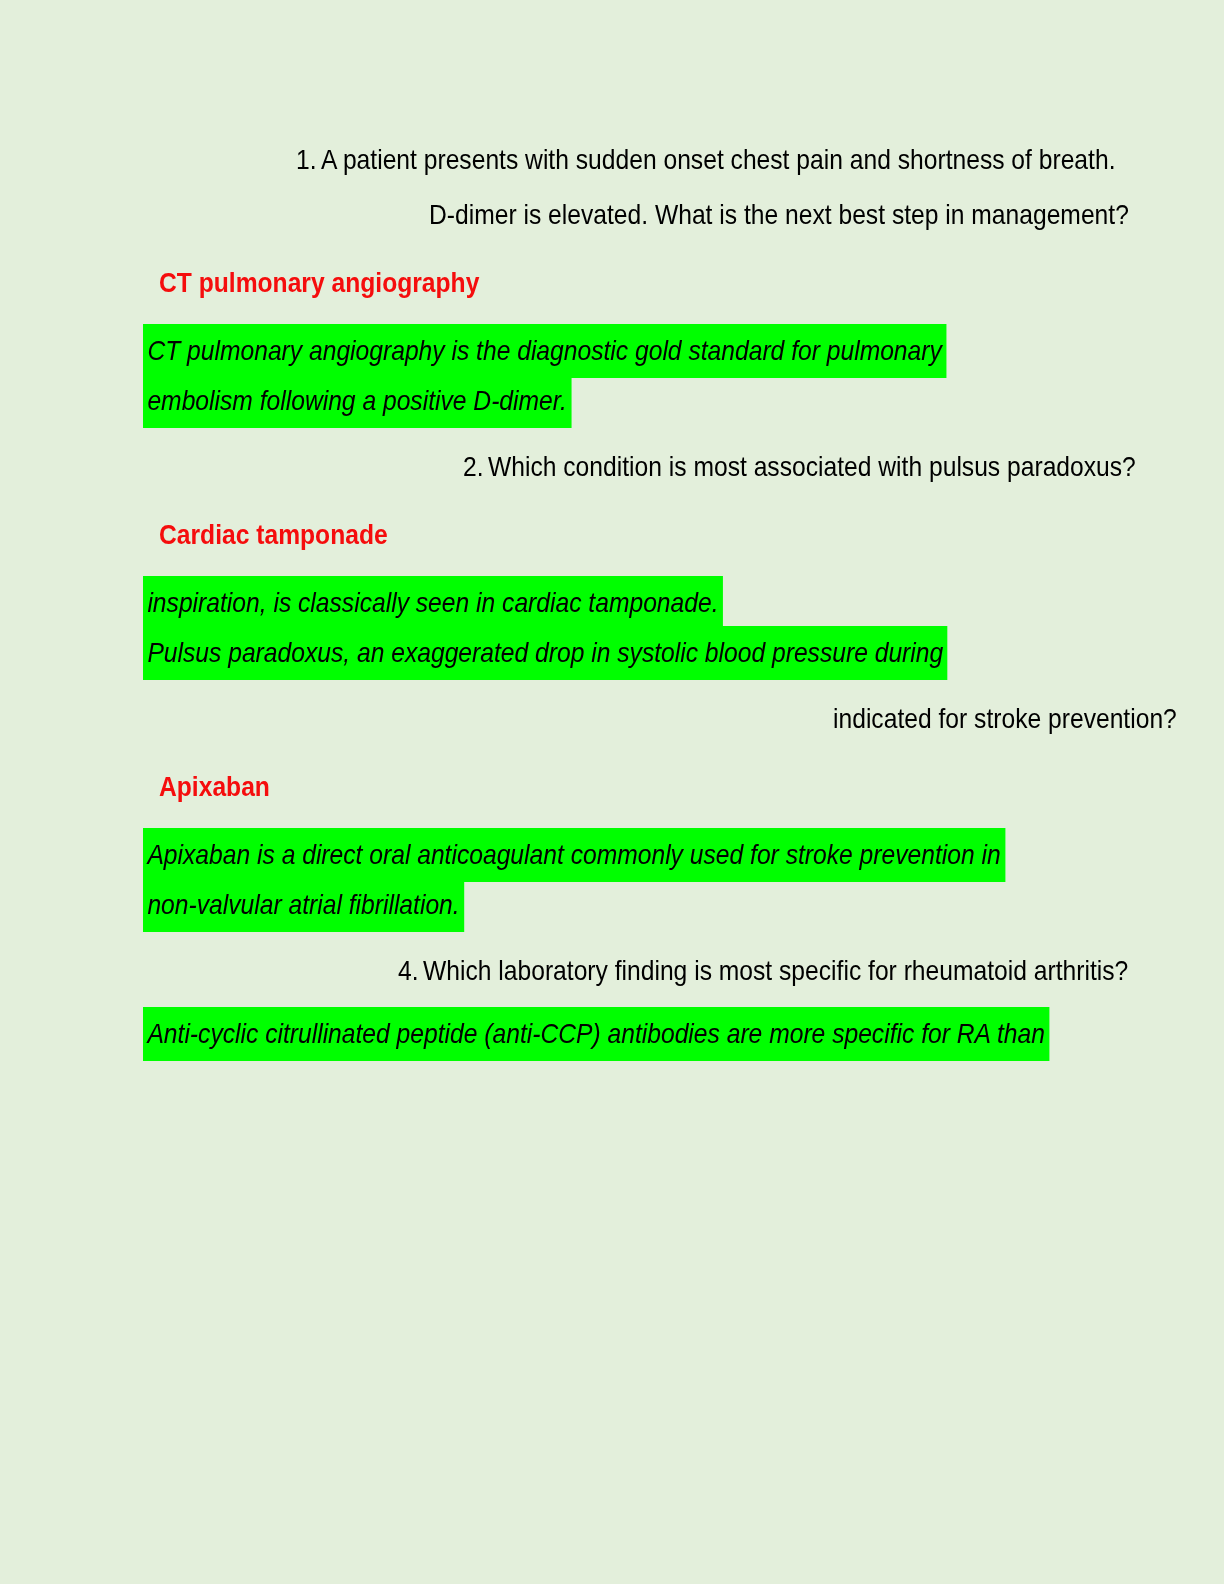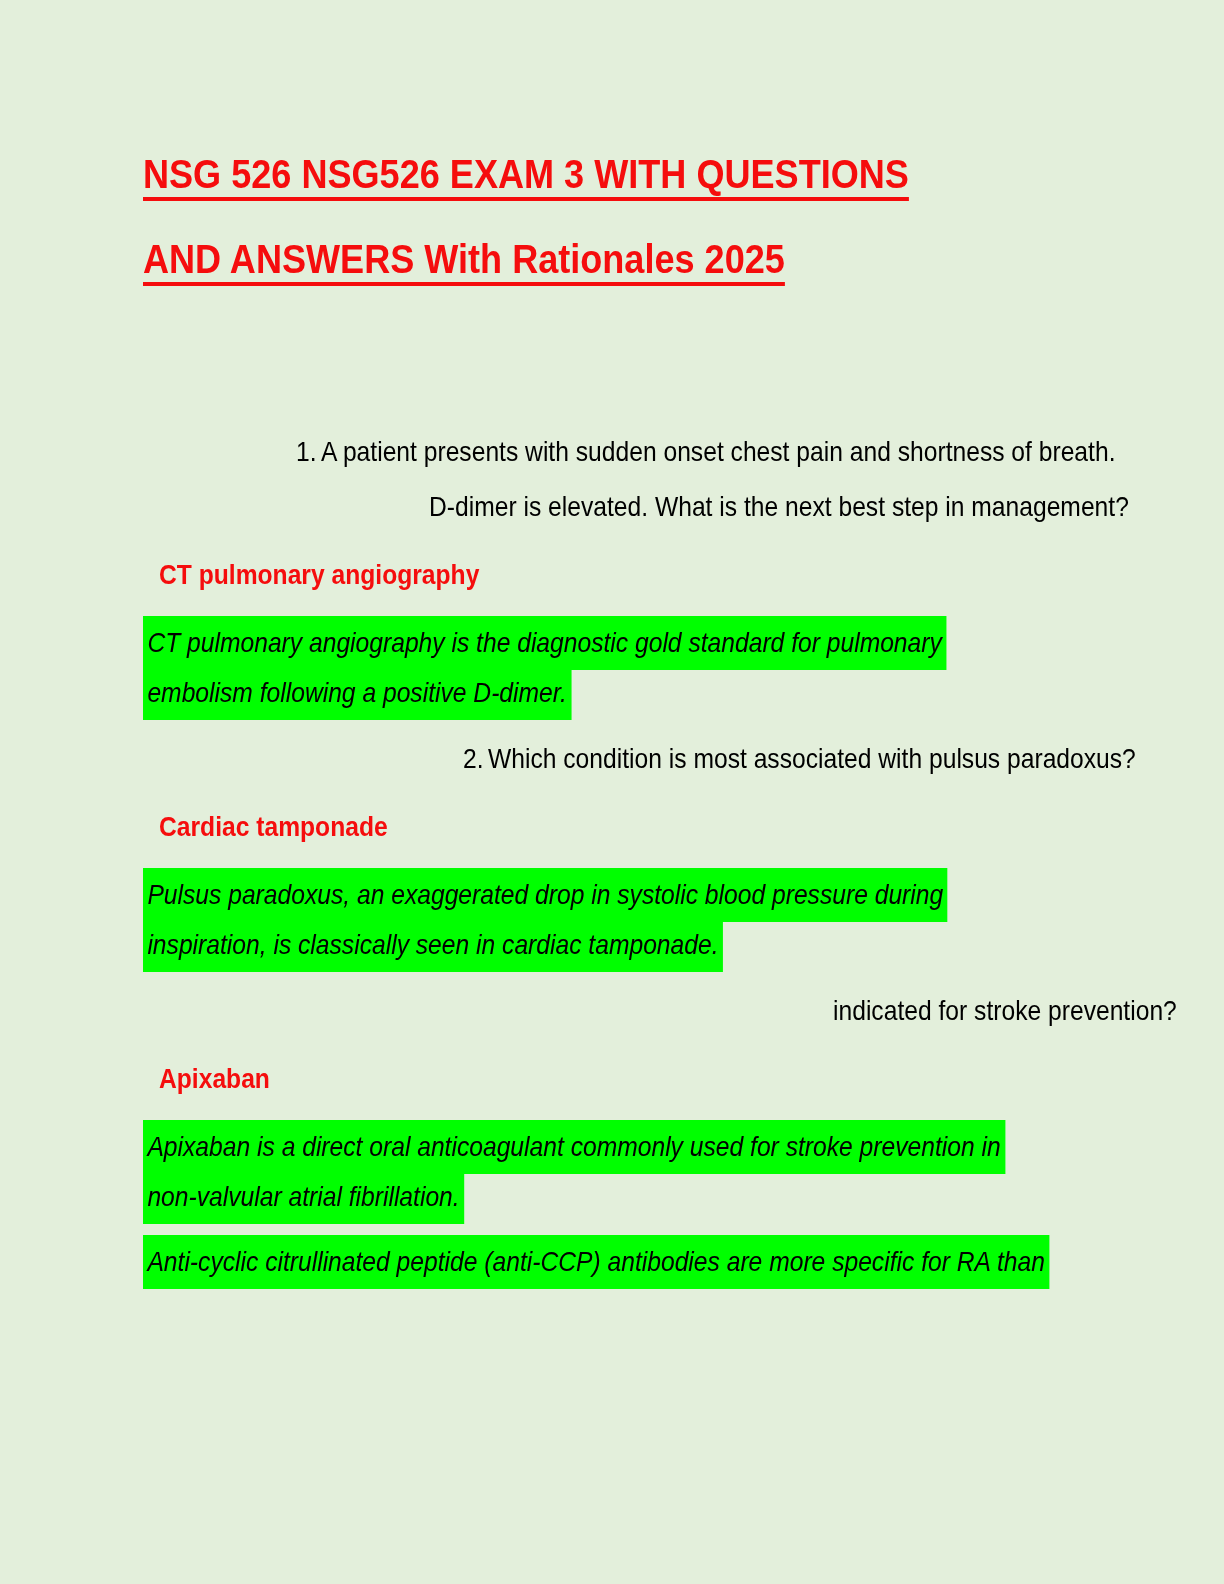--- a/index.html
+++ b/index.html
@@ -68,24 +68,20 @@
     font-style: italic;
     padding: 2px 5px;
   }
 </style>
 </head>
 <body>
 
 <div class="page">
   <div class="content">
 
-    <h1 class="title">
-      <span class="t-line"><span class="sx">NSG 526 NSG526 EXAM 3 WITH QUESTIONS</span></span>
-      <span class="t-line"><span class="sx">AND ANSWERS With Rationales 2025</span></span>
-    </h1>
 
     <section>
       <div class="q-para">
         <div class="line q-line">
           <span class="num sx">1.</span><span class="sx">A patient presents with sudden onset chest pain and shortness of breath.</span>
         </div>
         <div class="line q-line cont">
           <span class="sx">D-dimer is elevated. What is the next best step in management?</span>
         </div>
       </div>
@@ -101,40 +97,45 @@
     <section>
       <div class="q-para">
         <div class="line q-line">
           <span class="num sx">2.</span><span class="sx">Which condition is most associated with pulsus paradoxus?</span>
         </div>
       </div>
       <div class="line a-line">
         <span class="ans sx">Cardiac tamponade</span>
       </div>
       <div class="r-para">
+        <div class="line r-line"><span class="hl sx">inspiration, is classically seen in cardiac tamponade.</span></div>
         <div class="line r-line"><span class="hl sx">Pulsus paradoxus, an exaggerated drop in systolic blood pressure during</span></div>
-        <div class="line r-line"><span class="hl sx">inspiration, is classically seen in cardiac tamponade.</span></div>
       </div>
     </section>
 
     <section>
       <div class="q-para">
         <div class="line q-line cont">
           <span class="sx">indicated for stroke prevention?</span>
         </div>
       </div>
       <div class="line a-line">
         <span class="ans sx">Apixaban</span>
       </div>
       <div class="r-para">
         <div class="line r-line"><span class="hl sx">Apixaban is a direct oral anticoagulant commonly used for stroke prevention in</span></div>
         <div class="line r-line"><span class="hl sx">non-valvular atrial fibrillation.</span></div>
       </div>
     </section>
 
     <section>
+      <div class="q-para">
+        <div class="line q-line">
+          <span class="num sx">4.</span><span class="sx">Which laboratory finding is most specific for rheumatoid arthritis?</span>
+        </div>
+      </div>
       <div class="r-para">
         <div class="line r-line"><span class="hl sx">Anti-cyclic citrullinated peptide (anti-CCP) antibodies are more specific for RA than</span></div>
       </div>
     </section>
 
   </div>
 </div>
 
 </body></html>

